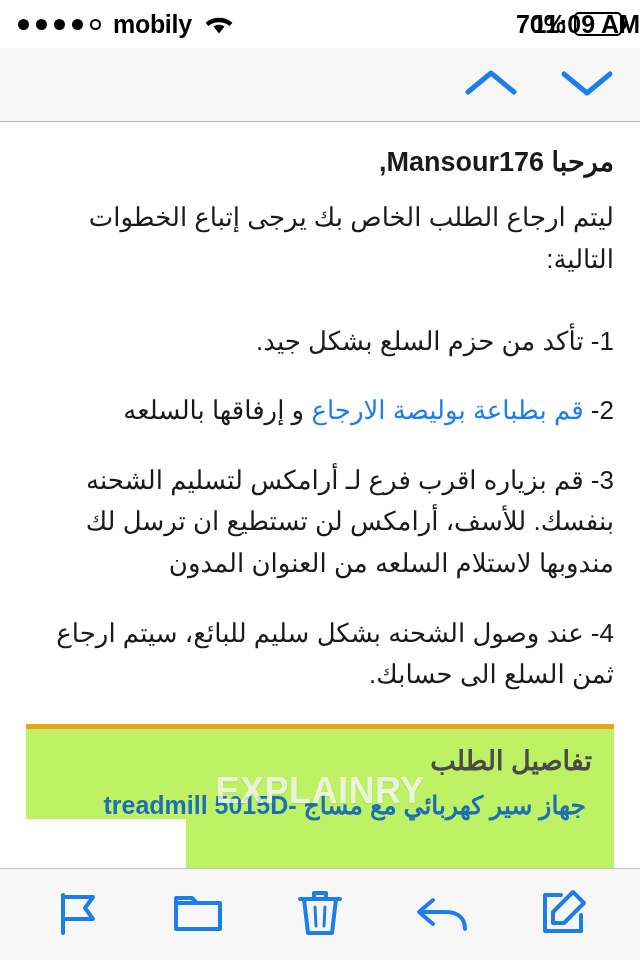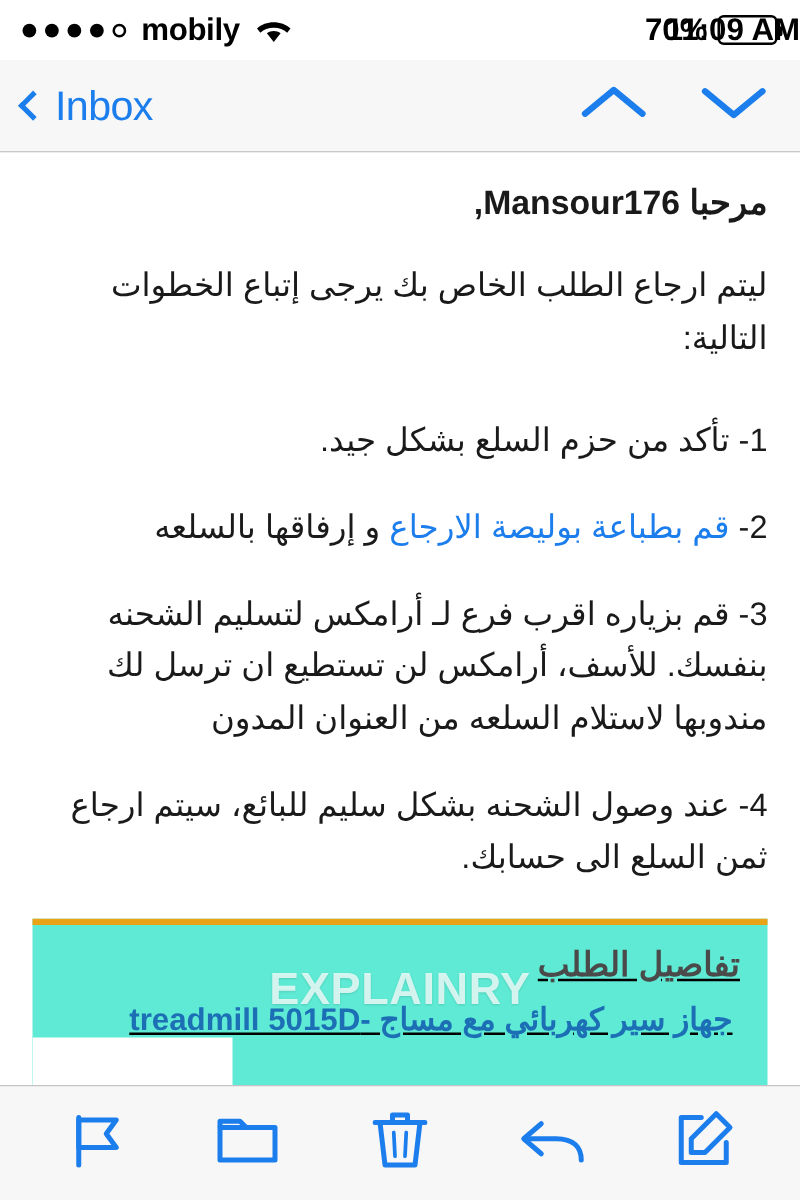--- a/index.html
+++ b/index.html
@@ -89,41 +89,40 @@
     position: relative;
     background: #ffffff;
     padding: 22px 26px 0 26px;
     direction: rtl;
     text-align: right;
   }
   .greeting {
     font-size: 27px;
     font-weight: bold;
     color: #1a1a1a;
-    margin-bottom: 28px;
+    margin-bottom: 17px;
     line-height: 1.35;
   }
   .para {
     font-size: 26px;
     color: #1a1a1a;
     line-height: 1.6;
     margin-bottom: 40px;
   }
   .para.step { margin-bottom: 28px; }
   .link-inline { color: #1c7ded; }
 
   .order-panel {
     margin-top: 6px;
     border-top: 5px solid #e8a317;
-    background: #5eead4;
+    background: #bef264;
     padding: 16px 22px 0 22px;
     height: 216px;
     position: relative;
     overflow: hidden;
-    text-decoration: underline;
   }
   .order-title {
     font-size: 27px;
     font-weight: bold;
     color: #4a4a4a;
     text-align: right;
     margin-bottom: 12px;
   }
   .order-row {
     display: flex;
@@ -224,24 +223,20 @@
     <div class="battery-area">
       <span class="batt-pct">70%</span>
       <span class="batt-shell">
         <span class="batt-fill" style="width:70%"></span>
         <span class="batt-nub"></span>
       </span>
     </div>
   </div>
 
   <div class="navbar">
-    <div class="back-btn">
-      <span class="chev-left"></span>
-      <span class="back-label">Inbox</span>
-    </div>
     <div class="nav-arrows">
       <span class="nav-arrow">
         <svg width="54" height="34" viewBox="0 0 54 34">
           <polyline points="4,26 27,7 50,26" fill="none" stroke="#1c7ded" stroke-width="5" stroke-linecap="round" stroke-linejoin="round"></polyline>
         </svg>
       </span>
       <span class="nav-arrow">
         <svg width="54" height="34" viewBox="0 0 54 34">
           <polyline points="4,8 27,27 50,8" fill="none" stroke="#1c7ded" stroke-width="5" stroke-linecap="round" stroke-linejoin="round"></polyline>
         </svg>

